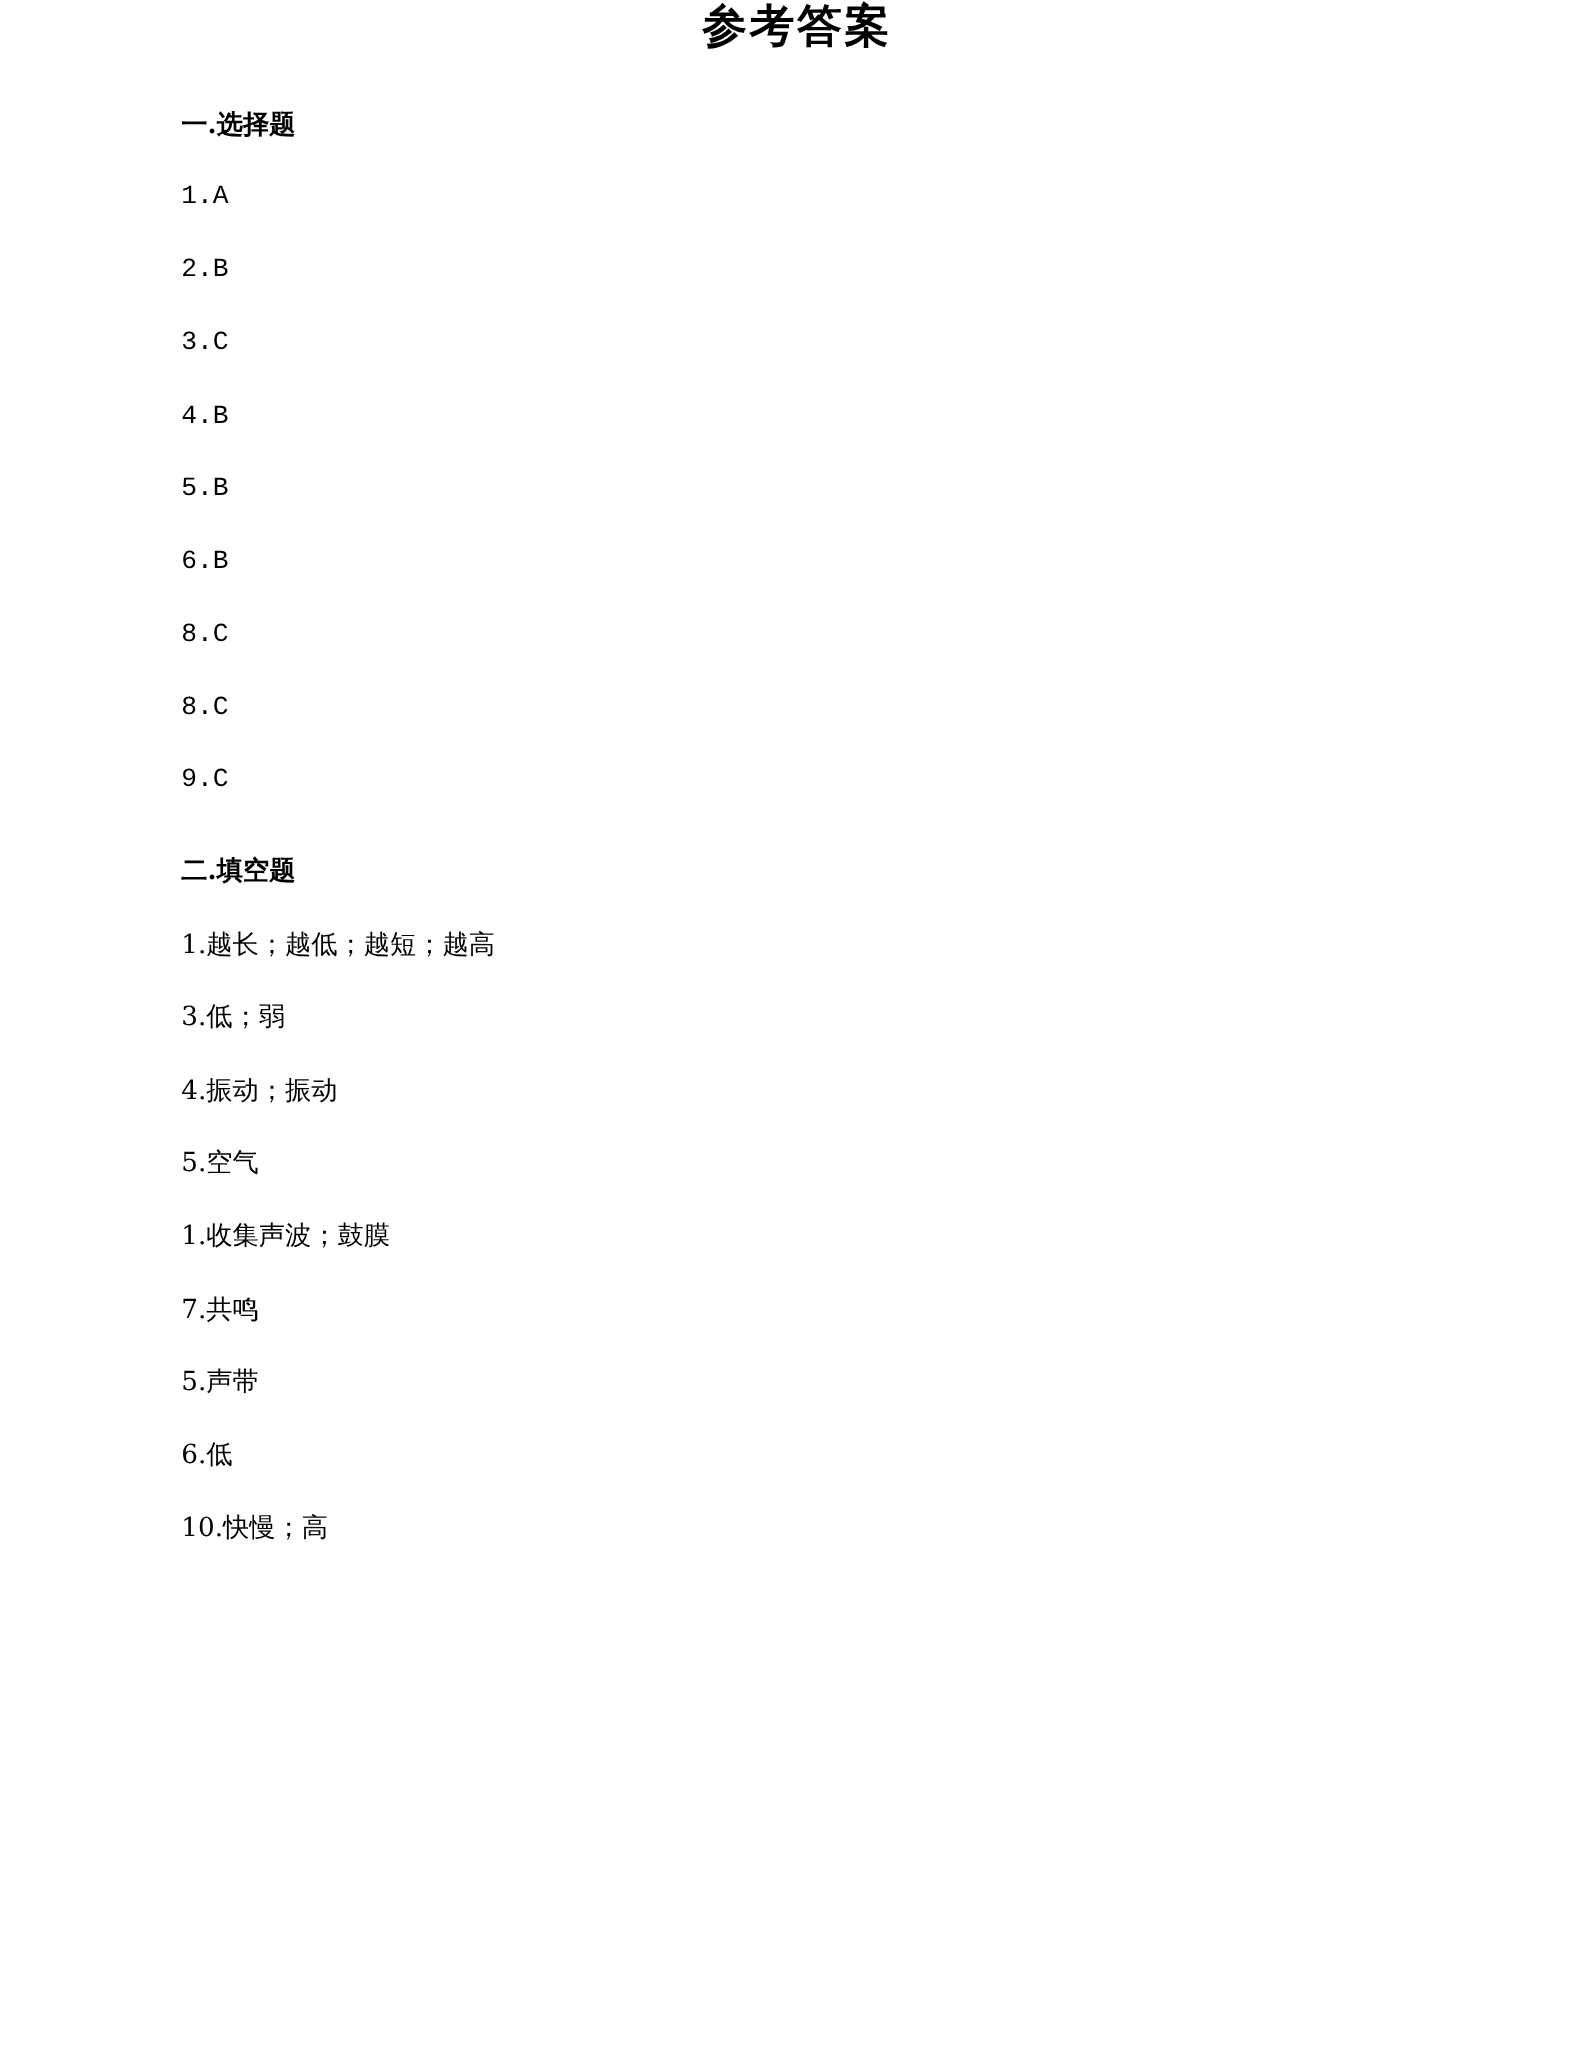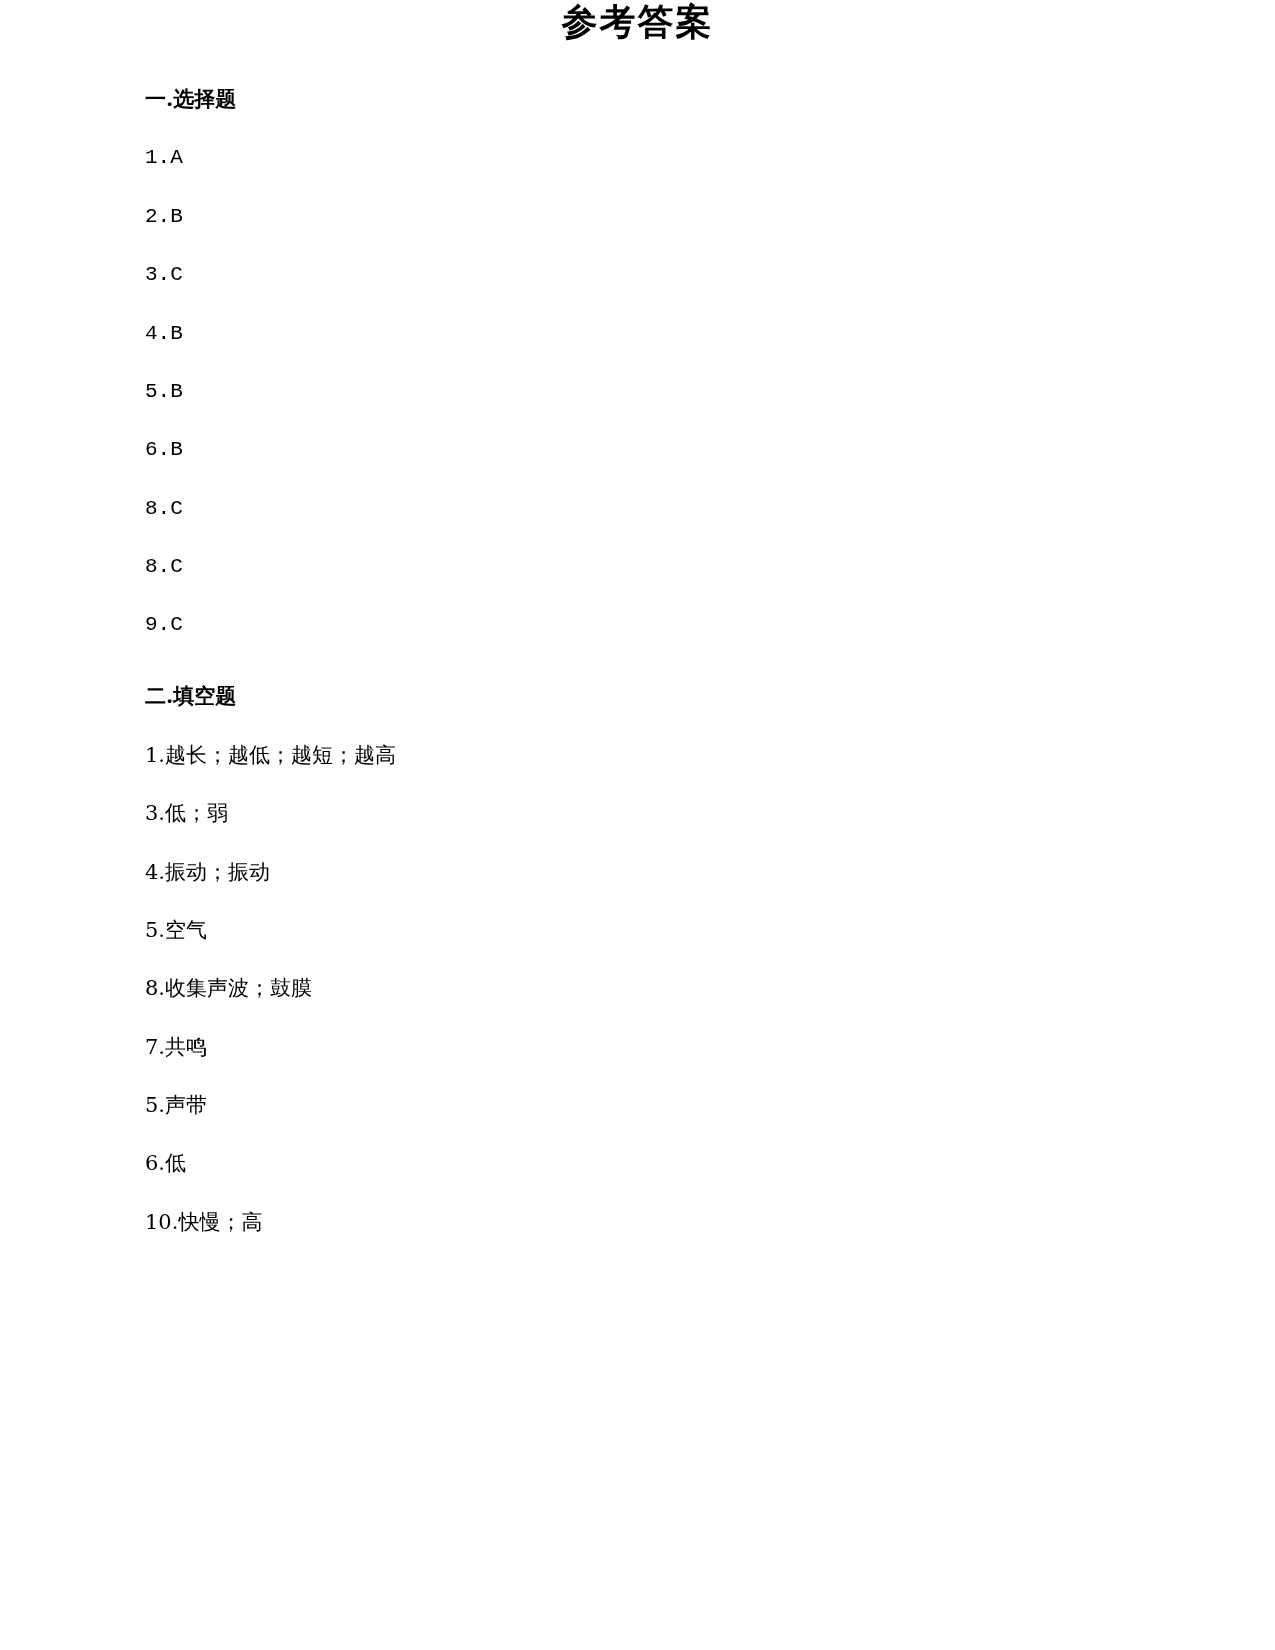--- a/index.html
+++ b/index.html
@@ -72,19 +72,19 @@
   <div class="answer-line">8.C</div>
   <div class="answer-line">8.C</div>
   <div class="answer-line">9.C</div>
 
   <div class="section-heading">二.填空题</div>
 
   <div class="answer-line first cjk">1.越长；越低；越短；越高</div>
   <div class="answer-line cjk">3.低；弱</div>
   <div class="answer-line cjk">4.振动；振动</div>
   <div class="answer-line cjk">5.空气</div>
-  <div class="answer-line cjk">8.收集声波；鼓膜</div>
+  <div class="answer-line cjk">1.收集声波；鼓膜</div>
   <div class="answer-line cjk">7.共鸣</div>
   <div class="answer-line cjk">5.声带</div>
   <div class="answer-line cjk">6.低</div>
   <div class="answer-line cjk">10.快慢；高</div>
 
 </div>
 
 </body></html>

